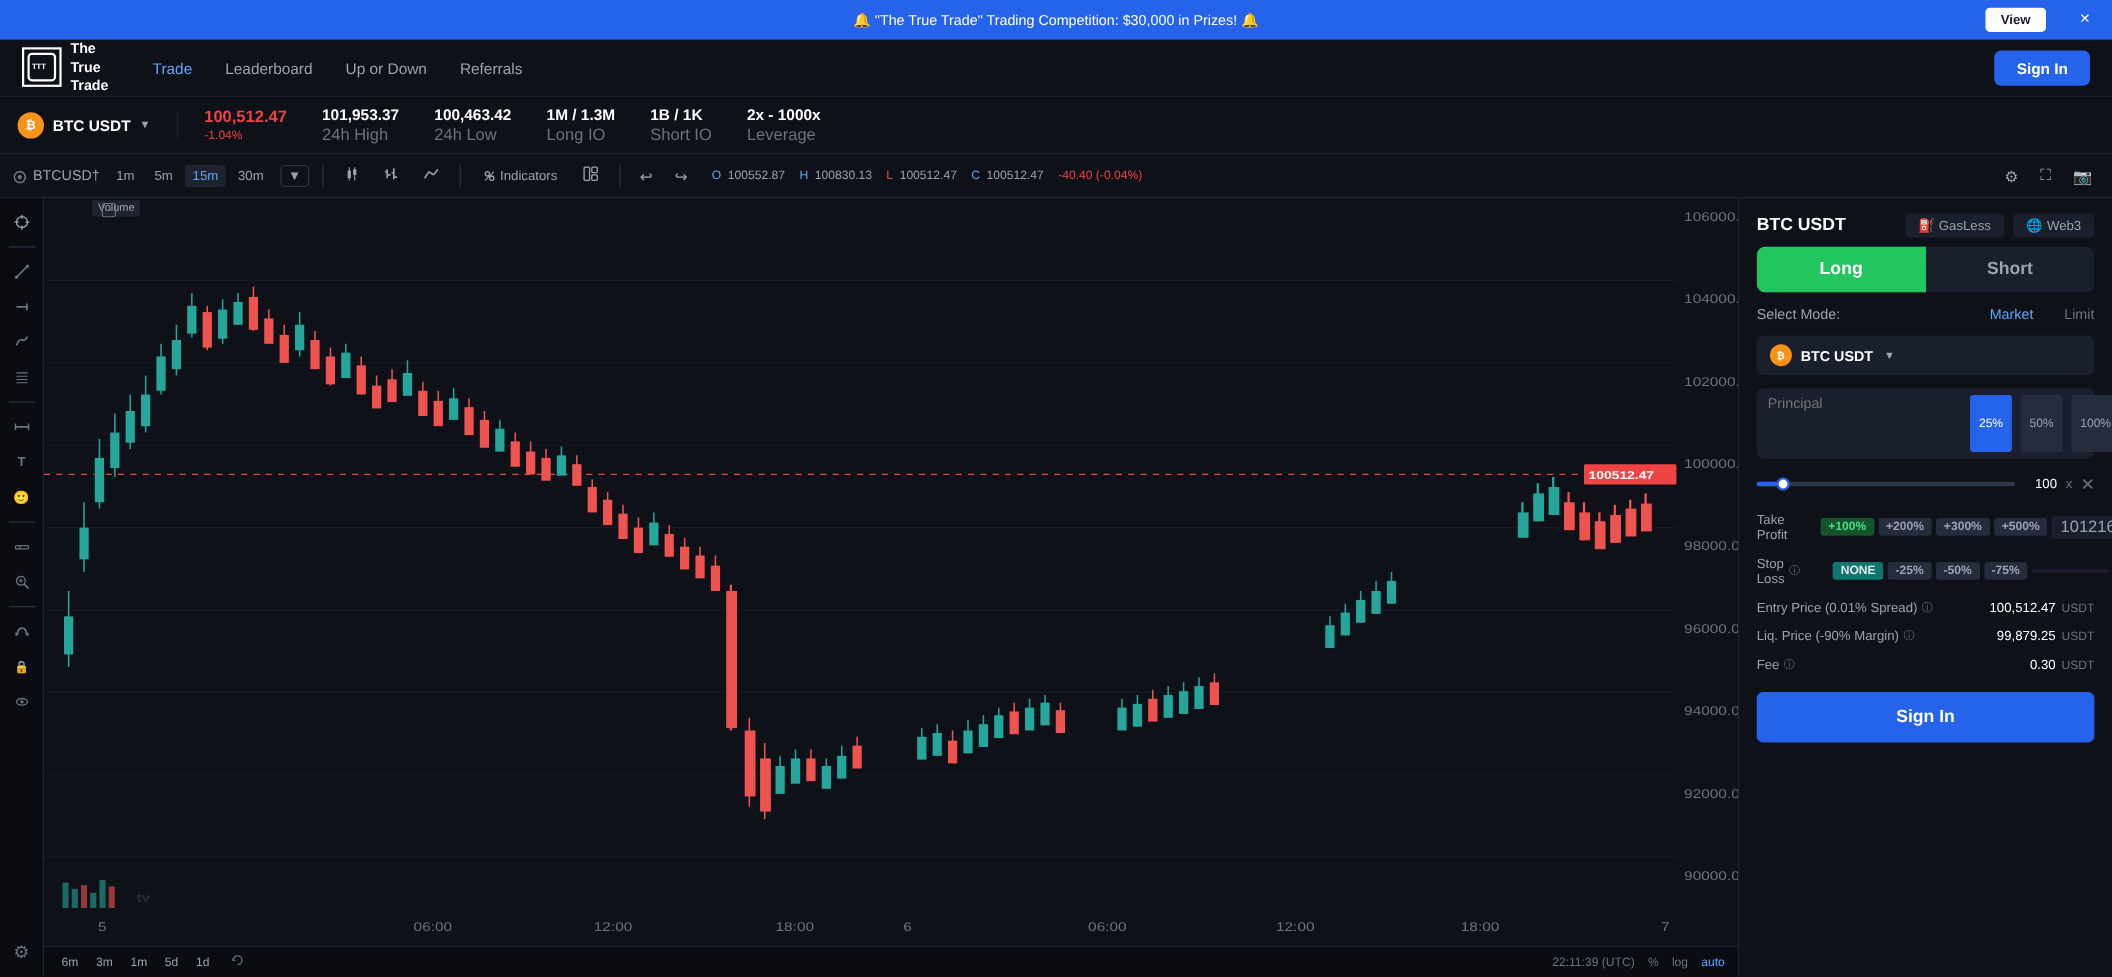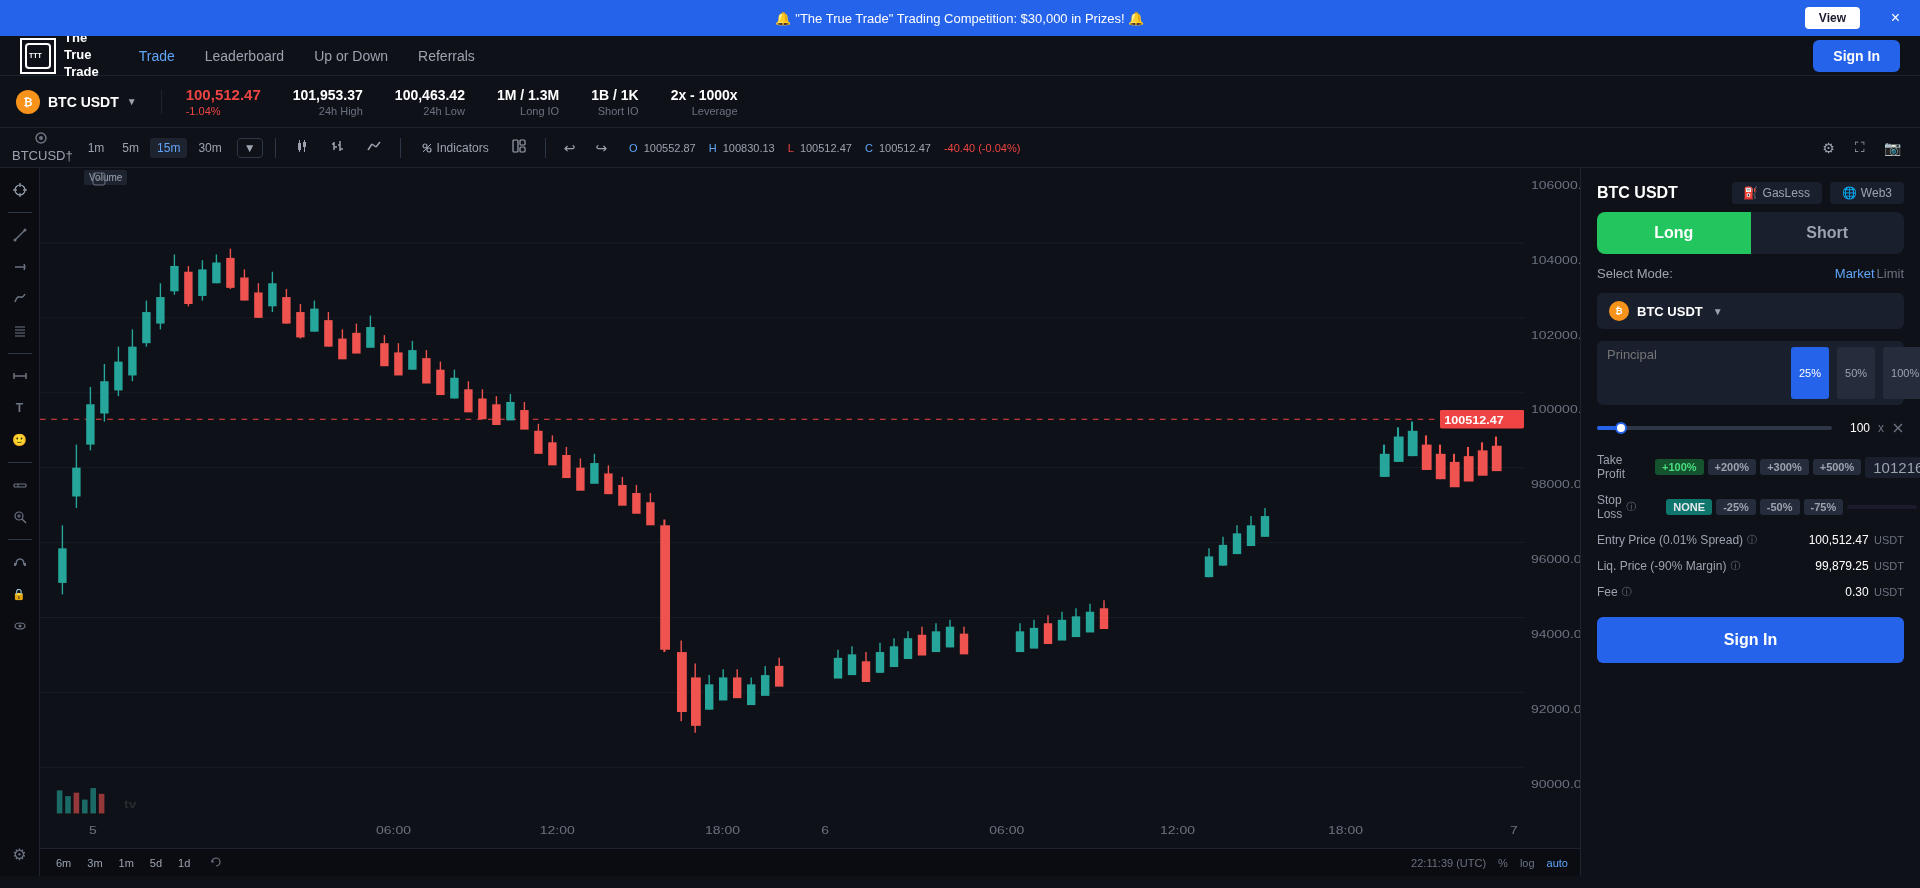--- a/index.html
+++ b/index.html
@@ -34,21 +34,21 @@
       background: none;
       border: none;
       color: #fff;
       font-size: 16px;
       cursor: pointer;
     }
 
     
     .navbar {
       background: #0e1117;
-      height: 40px;
+      height: 52px;
       display: flex;
       align-items: center;
       padding: 0 20px;
       border-bottom: 1px solid #1e2330;
     }
     .logo {
       display: flex;
       align-items: center;
       gap: 8px;
       margin-right: 40px;
@@ -107,34 +107,34 @@
       font-size: 11px;
       font-weight: 700;
       color: #fff;
     }
     .pair-name { font-size: 14px; font-weight: 600; }
     .pair-arrow { color: #9ca3af; font-size: 10px; }
     .stat-item { display: flex; flex-direction: column; gap: 2px; margin-right: 32px; }
     .stat-value { font-size: 15px; font-weight: 700; }
     .stat-value.red { color: #ef4444; }
     .stat-change { font-size: 11px; color: #ef4444; }
-    .stat-label { font-size: 11px; color: #6b7280; text-align: right; }
+    .stat-label { font-size: 15px; color: #6b7280; }
     .stat-value.normal { color: #fff; font-size: 14px; font-weight: 600; }
 
     
     .chart-toolbar {
       background: #0e1117;
       height: 40px;
       display: flex;
       align-items: center;
       padding: 0 12px;
       border-bottom: 1px solid #1e2330;
       gap: 8px;
     }
-    .symbol-label { font-size: 13px; color: #9ca3af; display: flex; align-items: center; gap: 4px; flex-direction: column; }
+    .symbol-label { font-size: 13px; color: #9ca3af; display: flex; align-items: flex-end; gap: 4px; }
     .time-btns { display: flex; gap: 4px; }
     .time-btn {
       background: none;
       border: none;
       color: #9ca3af;
       font-size: 12px;
       padding: 3px 7px;
       cursor: pointer;
       border-radius: 3px;
     }
@@ -246,21 +246,21 @@
     }
 
     
     .mode-select {
       display: flex;
       align-items: center;
       justify-content: space-between;
       padding: 0 16px 12px;
     }
     .mode-select-label { color: #9ca3af; font-size: 13px; }
-    .mode-options { display: flex; gap: 2px; }
+    .mode-options { display: flex; gap: 28px; }
     .mode-option { color: #60a5fa; font-size: 13px; cursor: pointer; }
     .mode-option.inactive { color: #6b7280; }
 
     
     .token-selector {
       margin: 0 16px 12px;
       background: #1a1f2e;
       border-radius: 6px;
       padding: 8px 12px;
       display: flex;

